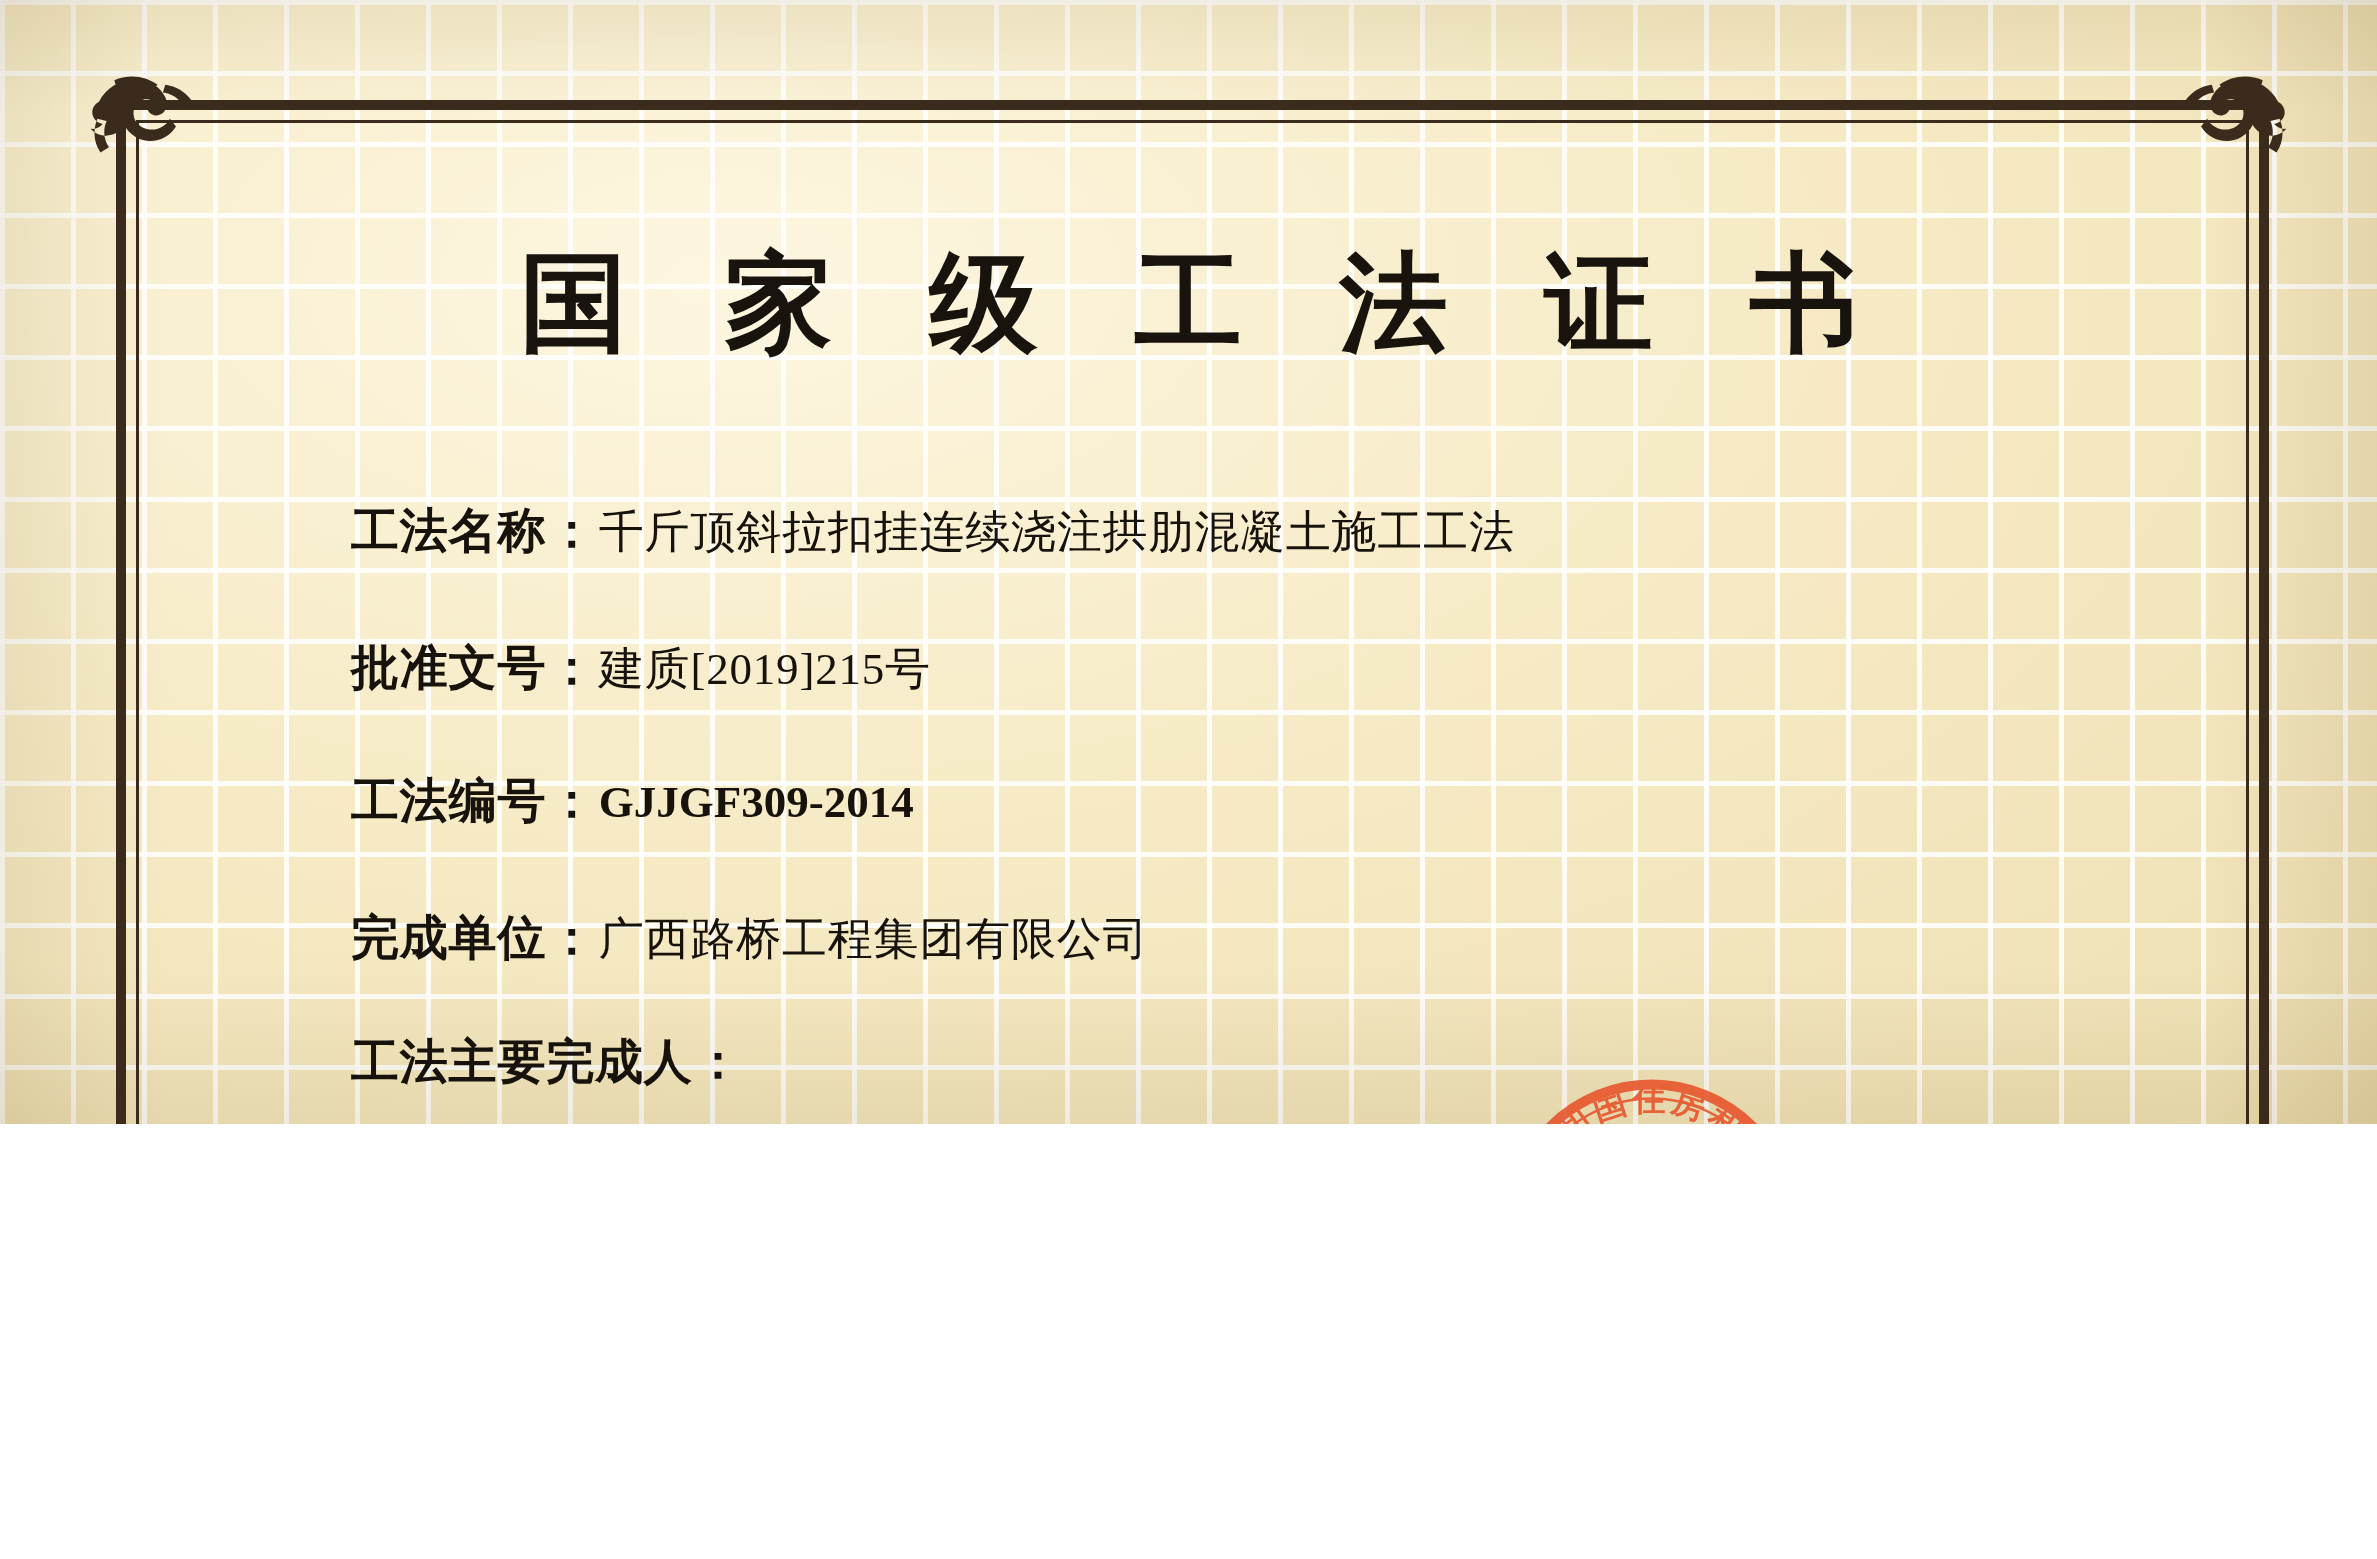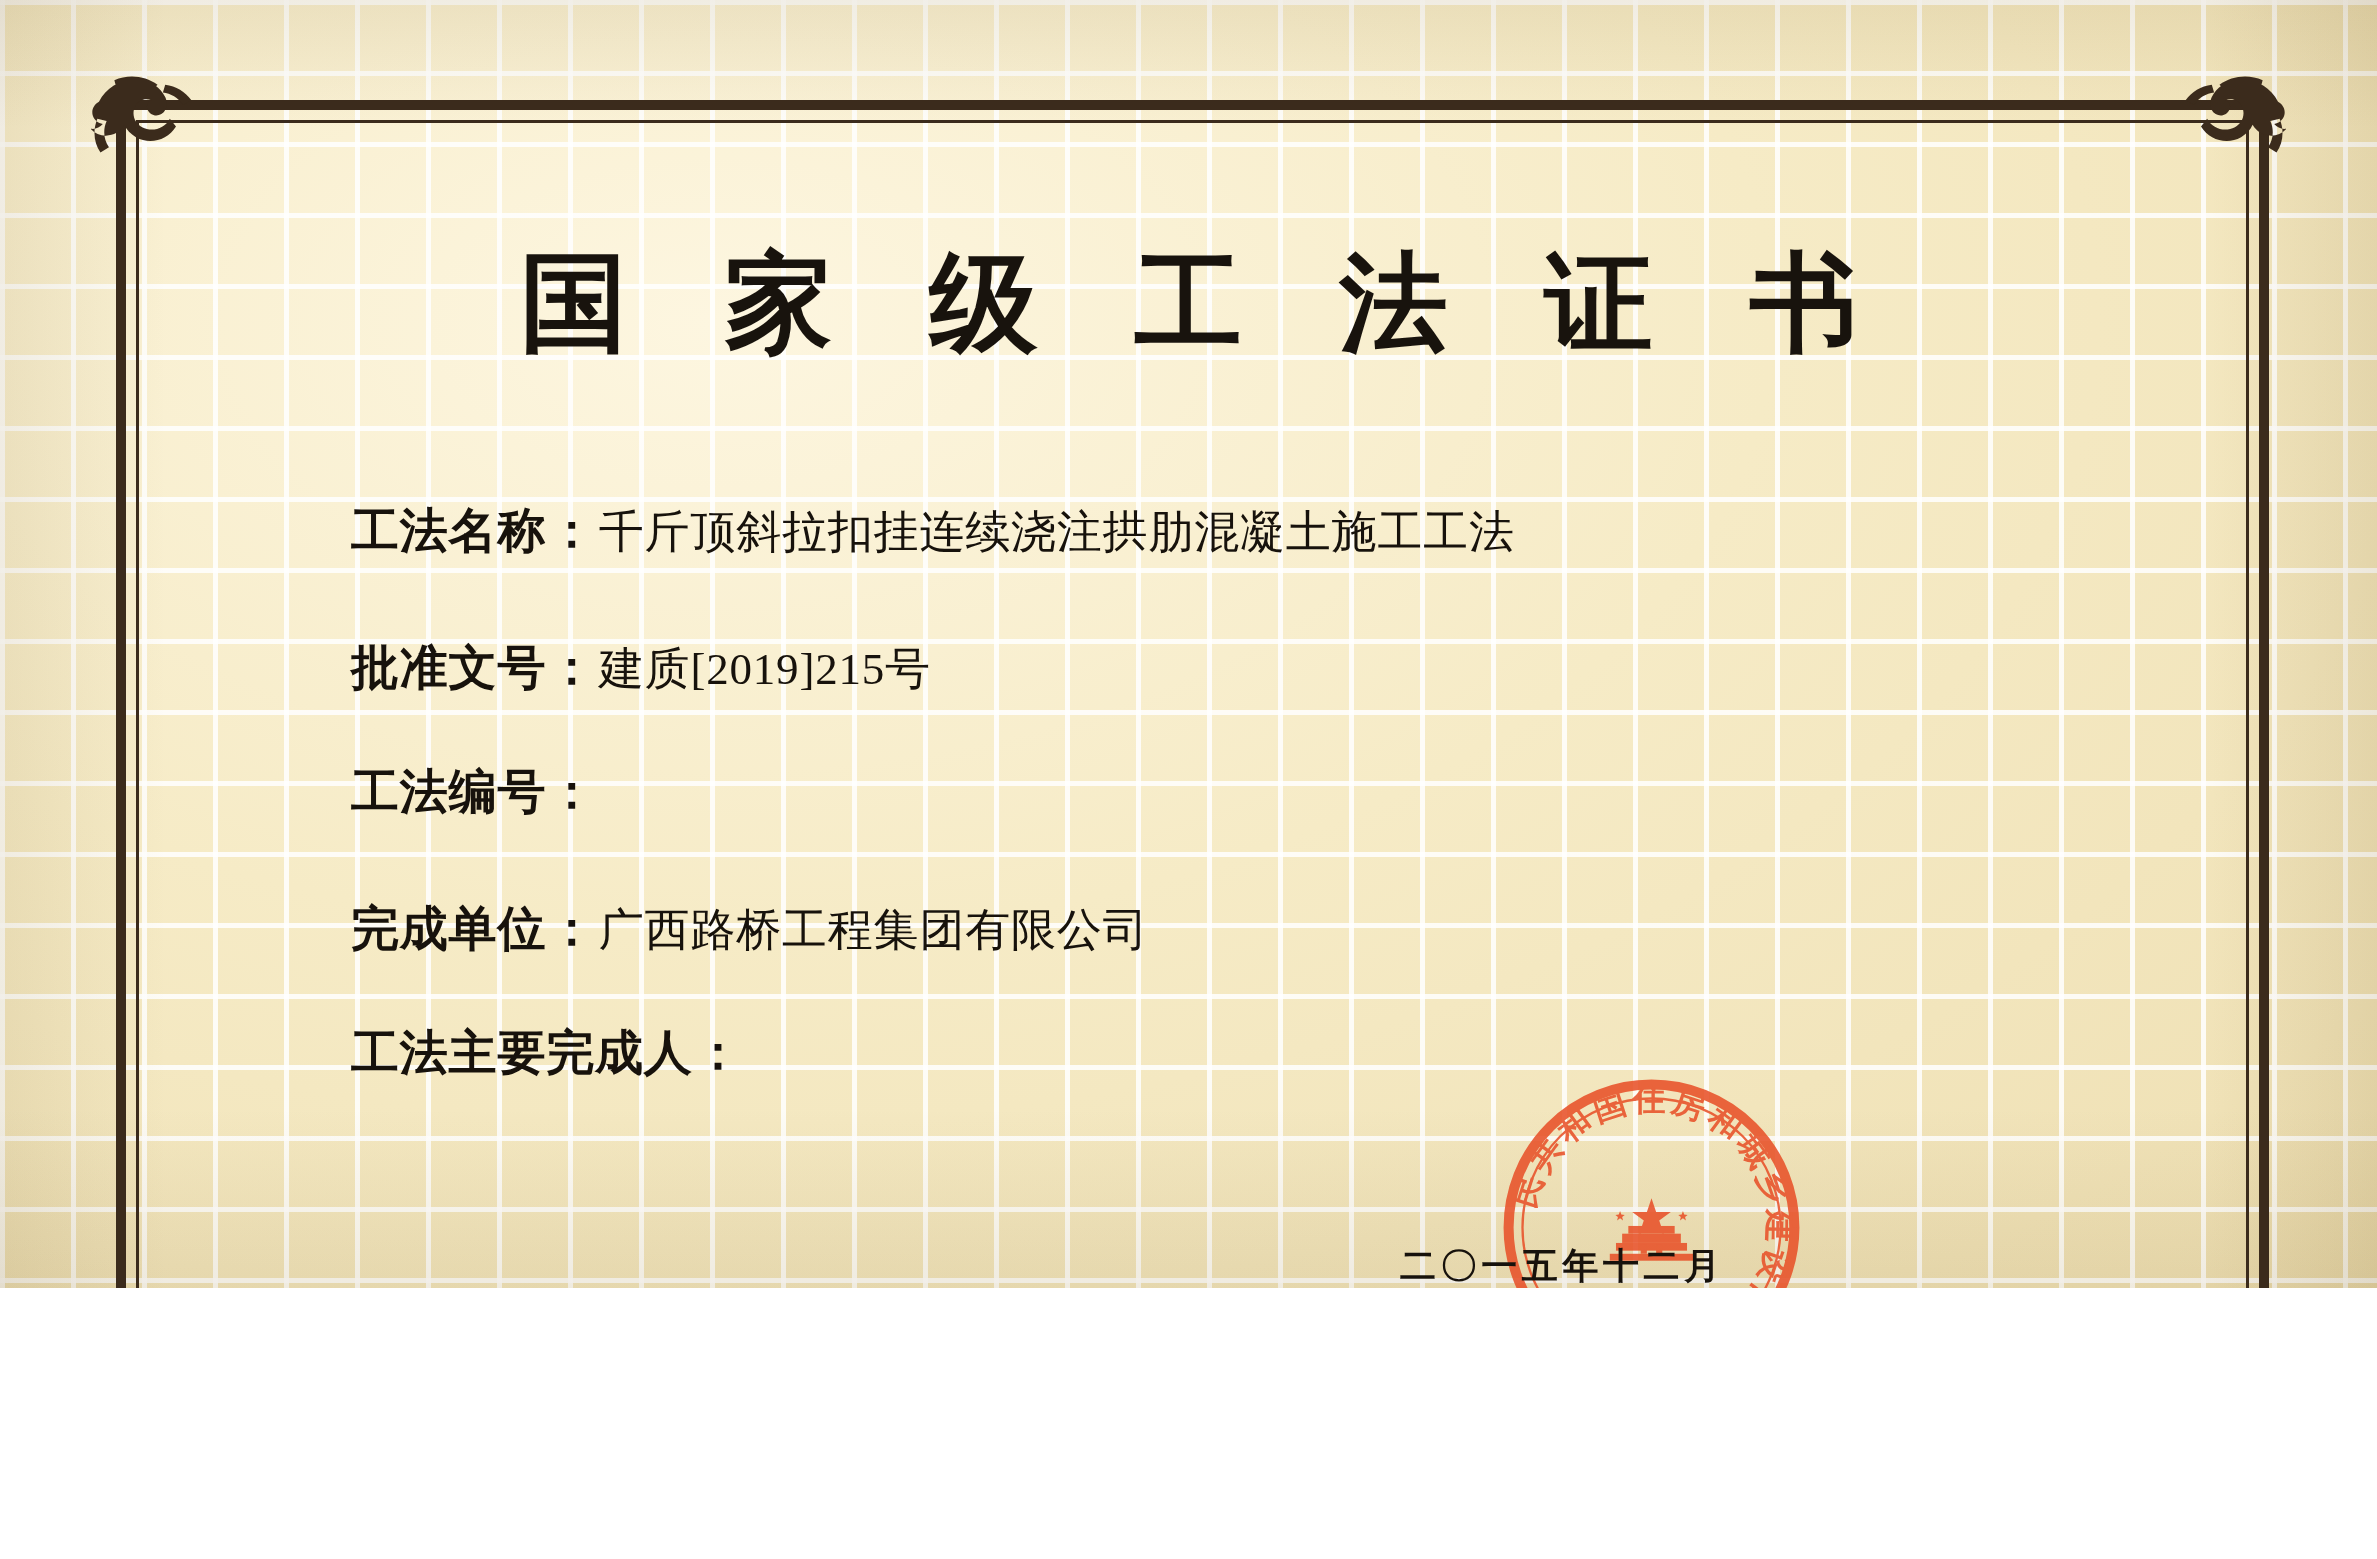--- a/index.html
+++ b/index.html
@@ -11,21 +11,21 @@
     width: 2377px;
     height: 1560px;
     font-family: "Liberation Serif", serif;
     overflow: hidden;
   }
 
   
   .certificate {
     position: relative;
     width: 2377px;
-    height: 1288px;
+    height: 1124px;
     background-color: #f7edcd;
     background-image:
       linear-gradient(to right, rgba(255,255,255,0.85) 0px, rgba(255,255,255,0.85) 5.4px, rgba(0,0,0,0) 5.4px),
       linear-gradient(to bottom, rgba(255,255,255,0.85) 0px, rgba(255,255,255,0.85) 5.4px, rgba(0,0,0,0) 5.4px),
       radial-gradient(ellipse at 30% 25%, #fdf6e0 0%, #f6ebc6 45%, #eedfb2 100%);
     background-size: 71px 71px, 71px 71px, 100% 100%;
     overflow: hidden;
   }
   
   .paper-shade {
@@ -196,20 +196,21 @@
 
     <div class="field-row">
       <span class="field-label">批准文号</span>
       <span class="field-colon">：</span>
       <span class="field-value">建质[2019]215号</span>
     </div>
 
     <div class="field-row">
       <span class="field-label">工法编号</span>
       <span class="field-colon">：</span>
+      <span class="field-value mono-num">GJJGF309-2014</span>
     </div>
 
     <div class="field-row">
       <span class="field-label">完成单位</span>
       <span class="field-colon">：</span>
       <span class="field-value">广西路桥工程集团有限公司</span>
     </div>
 
     <div class="field-row">
       <span class="field-label">工法主要完成人</span>

